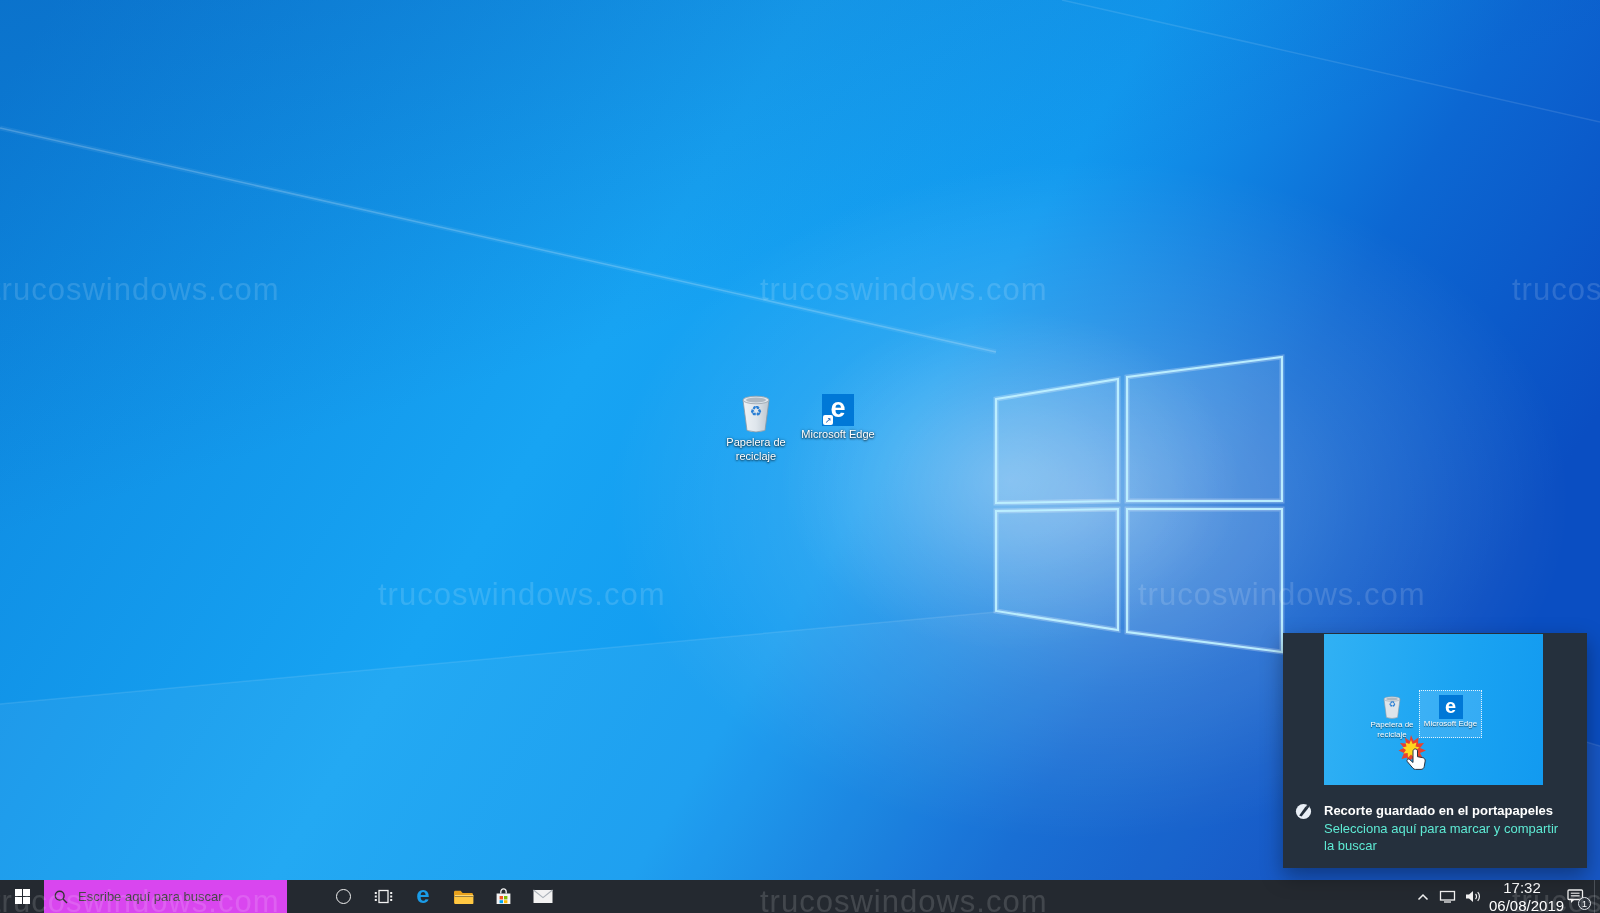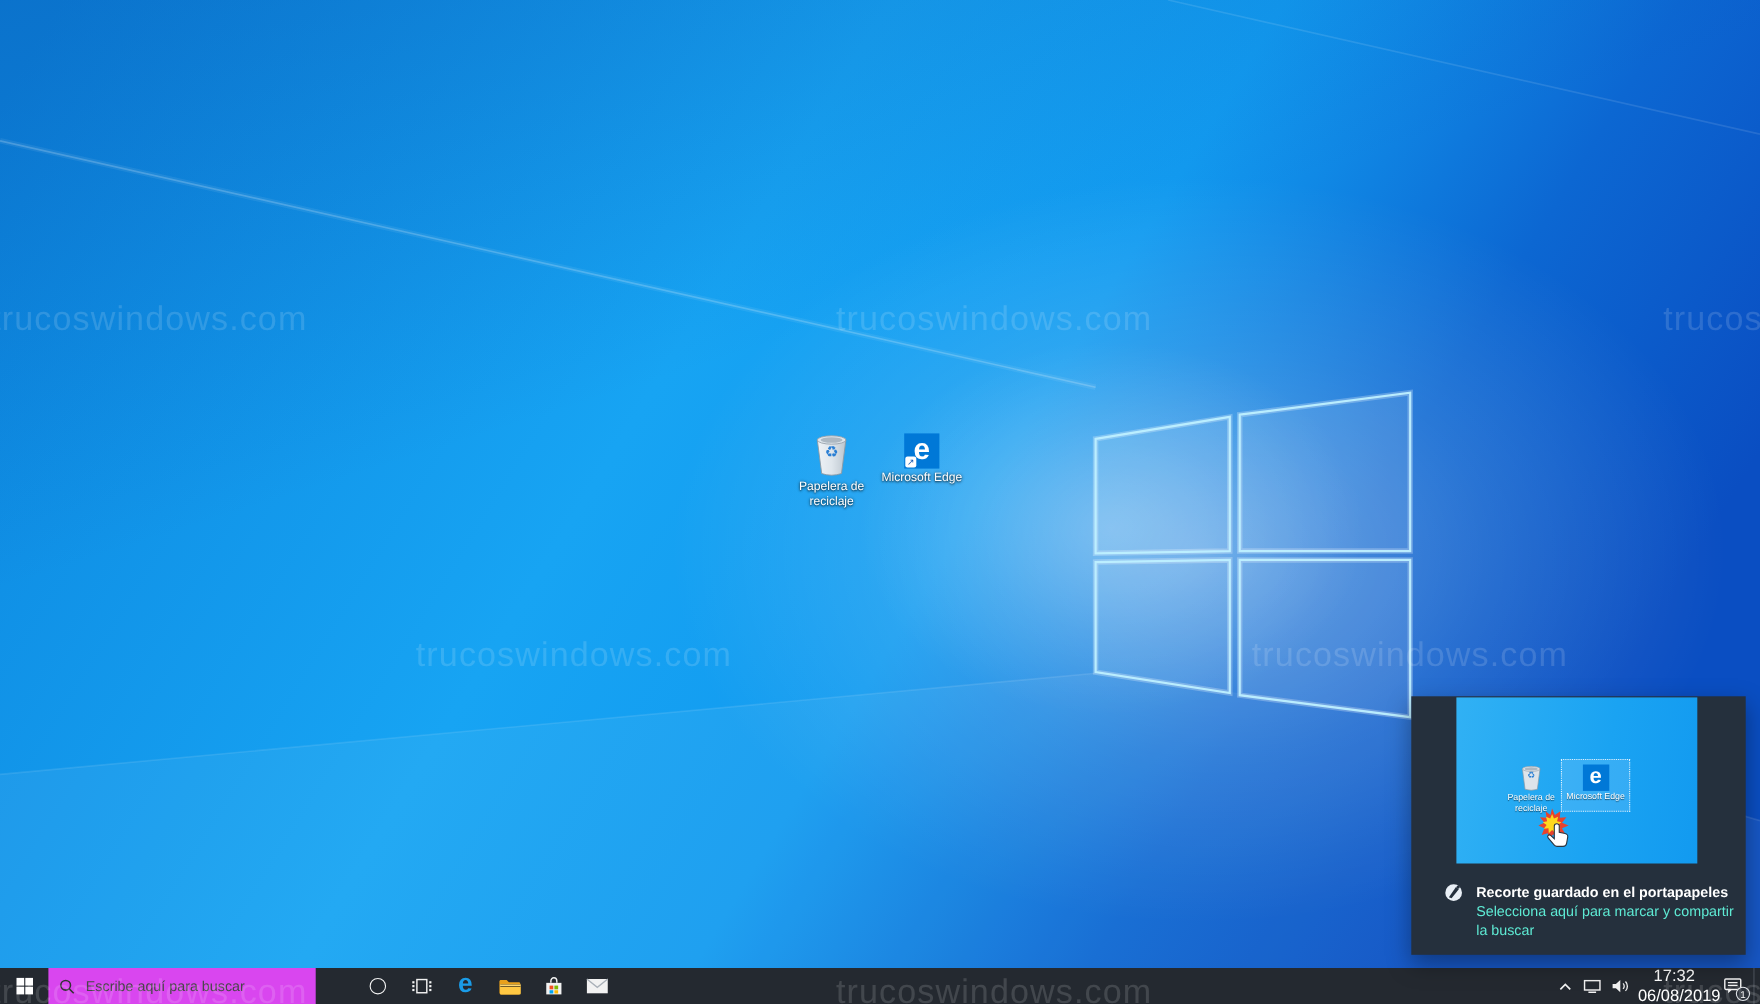--- a/index.html
+++ b/index.html
@@ -36,21 +36,21 @@
   .mini-lbl{font-size:8px;color:#fff;line-height:1.2;text-shadow:0 1px 1px rgba(0,0,0,.6);}
   .mini-bin{position:relative;width:22px;height:26px;margin:0 auto;}
   .mini-bin .recycle{position:absolute;left:0;right:0;top:6px;text-align:center;
                      font-family:"DejaVu Sans",sans-serif;font-size:8px;color:#2a7fd4;}
   .mini-sel{position:absolute;left:95px;top:56px;width:63px;height:48px;box-sizing:border-box;
             border:1px dotted rgba(255,255,255,.85);background:rgba(160,215,255,.22);
             padding-top:4px;text-align:center;}
   .mini-edge-sq{position:relative;width:24px;height:24px;background:#0078d7;margin:0 auto;
                 display:flex;align-items:center;justify-content:center;}
   .mini-edge-sq .e{color:#fff;font-size:20px;font-weight:bold;line-height:1;margin-top:-2px;}
-  .toast-body{position:absolute;left:30px;top:170px;right:10px;display:flex;gap:12px;}
+  .toast-body{position:absolute;left:12px;top:170px;right:10px;display:flex;gap:12px;}
   .toast-title{font-size:13px;font-weight:bold;color:#fff;white-space:nowrap;margin-bottom:3px;}
   .toast-sub{font-size:13px;color:#5eead4;line-height:1.3;white-space:nowrap;}
 
   
   .taskbar{position:absolute;left:0;bottom:0;width:1600px;height:33px;background:#242930;
            display:flex;align-items:center;z-index:10;}
   .start{width:44px;height:33px;display:flex;align-items:center;justify-content:center;}
   .win-logo{display:grid;grid-template-columns:7px 7px;grid-template-rows:7px 7px;gap:1px;}
   .win-logo i{background:#fff;display:block;}
   .searchbox{width:243px;height:33px;background:#d946ef;display:flex;align-items:center;

